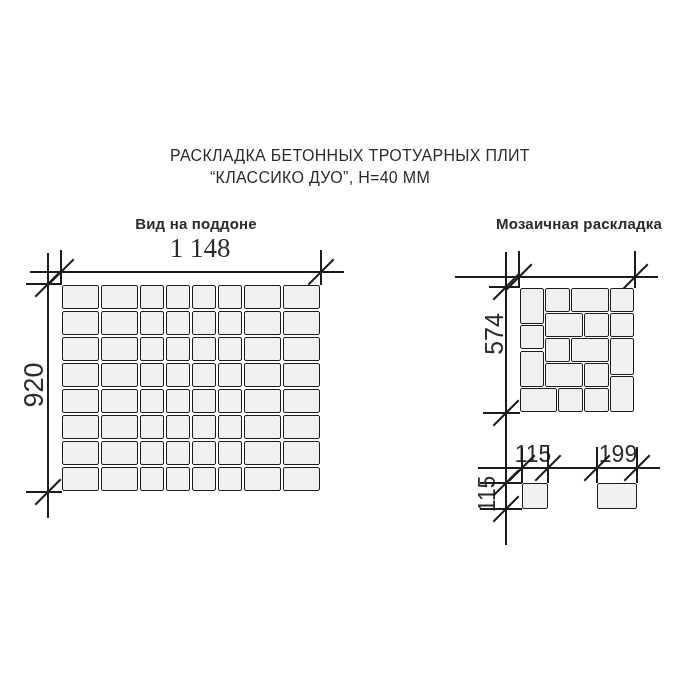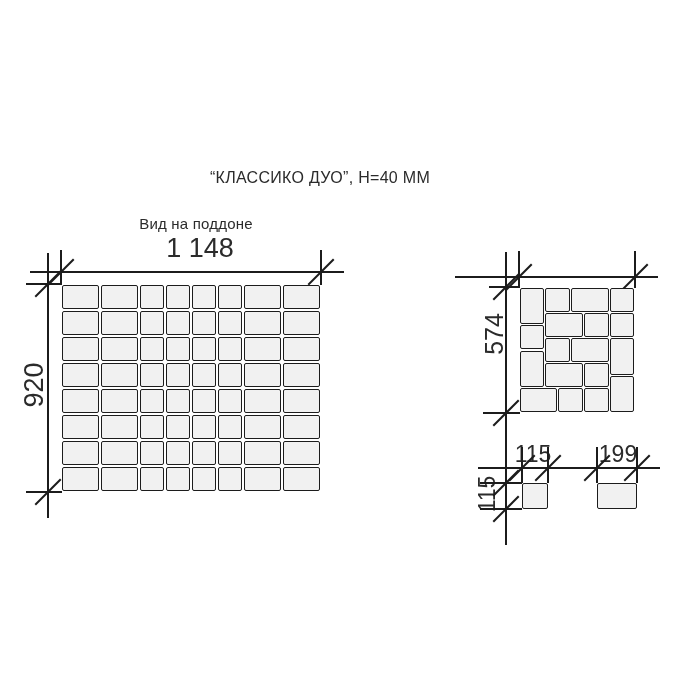--- a/index.html
+++ b/index.html
@@ -8,35 +8,36 @@
   .layer{position:absolute;inset:0;}
   .txt{position:absolute;text-align:center;line-height:1.15;white-space:nowrap;color:var(--text,#2b2b2b);}
   .rot{transform:rotate(-90deg);}
   .hline,.vline,.tick{position:absolute;background:var(--line,#1c1c1c);}
   .hline{height:2px;}
   .vline{width:2px;}
   .tick{width:36px;height:2px;transform:rotate(-45deg);}
   .tile{position:absolute;box-sizing:border-box;background:var(--fill,#f1f1f1);
         border:1.5px solid var(--line,#1c1c1c);border-radius:2px;}
   .title-line{font-size:16px;letter-spacing:.3px;}
-  .section-label{font-size:15px;letter-spacing:.2px;}
+  .section-label{font-size:15px;letter-spacing:.2px;font-weight:bold;}
   .dim-big{font-size:27px;}
   .dim-mid{font-size:25px;}
   .dim-small{font-size:23px;}
 </style>
 </head>
 <body>
 
 <div class="canvas" id="canvas" style="--line: #1c1c1c; --fill: #f1f1f1; --text: #2b2b2b; --bg: #ffffff;">
 
+  <div class="txt title-line" style="left:0;top:147px;width:700px;">РАСКЛАДКА БЕТОННЫХ ТРОТУАРНЫХ ПЛИТ</div>
   <div class="txt title-line" style="left:0;top:169px;width:640px;">“КЛАССИКО ДУО”, Н=40 ММ</div>
 
   <div class="txt section-label" style="left:96px;top:215px;width:200px;">Вид на поддоне</div>
 
-  <div class="txt dim-big" style="left:100px;top:233px;width:200px;">1 148</div>
+  <div class="txt dim-big" style="left:100px;top:233px;width:200px;font-family:Liberation Serif, serif;">1 148</div>
   <div class="txt dim-big rot" style="left:-8px;top:371px;width:82px;height:28px;">920</div>
 
   <div class="hline" style="left:30px;top:271px;width:314px;"></div>
   <div class="vline" style="left:47px;top:253px;height:265px;"></div>
   <div class="vline" style="left:60px;top:250px;height:35px;"></div>
   <div class="vline" style="left:320px;top:250px;height:35px;"></div>
   <div class="hline" style="left:26px;top:283px;width:36px;"></div>
   <div class="hline" style="left:26px;top:491px;width:36px;"></div>
   <div class="tick" style="left:43px;top:271px;"></div>
   <div class="tick" style="left:303px;top:271px;"></div>
@@ -103,20 +104,21 @@
       <div class="tile" style="left: 61.6px; top: 466.6px; width: 37.7547px; height: 24.8px;"></div>
       <div class="tile" style="left: 100.555px; top: 466.6px; width: 37.7547px; height: 24.8px;"></div>
       <div class="tile" style="left: 139.509px; top: 466.6px; width: 24.8453px; height: 24.8px;"></div>
       <div class="tile" style="left: 165.555px; top: 466.6px; width: 24.8453px; height: 24.8px;"></div>
       <div class="tile" style="left: 191.6px; top: 466.6px; width: 24.8453px; height: 24.8px;"></div>
       <div class="tile" style="left: 217.645px; top: 466.6px; width: 24.8453px; height: 24.8px;"></div>
       <div class="tile" style="left: 243.691px; top: 466.6px; width: 37.7547px; height: 24.8px;"></div>
       <div class="tile" style="left: 282.645px; top: 466.6px; width: 37.7547px; height: 24.8px;"></div>
     </div>
 
+  <div class="txt section-label" style="left:479px;top:215px;width:200px;">Мозаичная раскладка</div>
 
   <div class="txt dim-mid rot" style="left:458px;top:321px;width:70px;height:26px;">574</div>
 
   <div class="hline" style="left:455px;top:276px;width:203px;"></div>
   <div class="vline" style="left:505px;top:252px;height:293px;"></div>
   <div class="vline" style="left:518px;top:251px;height:37px;"></div>
   <div class="vline" style="left:634px;top:251px;height:37px;"></div>
   <div class="hline" style="left:489px;top:286px;width:31px;"></div>
   <div class="hline" style="left:483px;top:412px;width:37px;"></div>
   <div class="tick" style="left:501px;top:276px;"></div>

